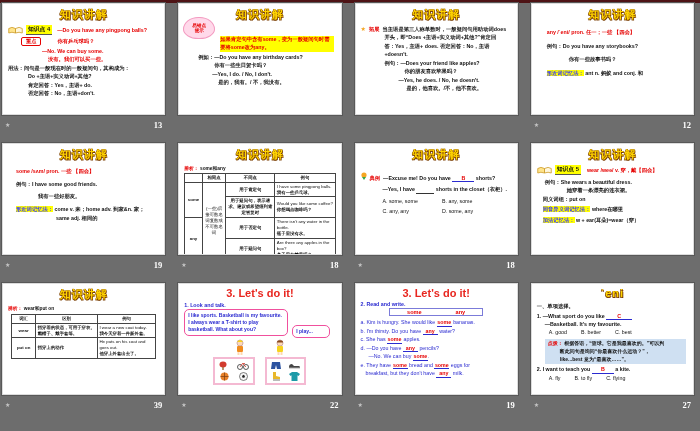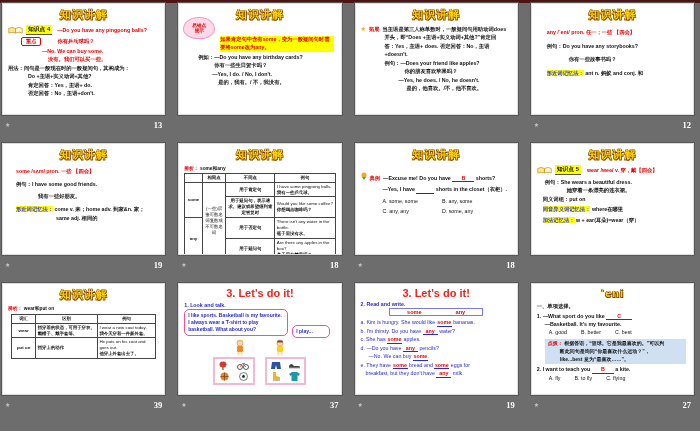--- a/index.html
+++ b/index.html
@@ -382,21 +382,21 @@
               <rect x="1" y="7.5" width="7" height="1" fill="#777"></rect>
             </svg>
           <svg width="11" height="9" viewBox="0 0 11 9">
               <path d="M3 0 L8 0 L11 2 L9.5 4 L8.5 3.2 L8.5 9 L2.5 9 L2.5 3.2 L1.5 4 L0 2 Z" fill="#1d9aa8"></path>
             </svg>
         </div>
       </div>
     </div>
     <div class="cap">
       <span class="tstar">★</span>
-      <span class="pg">37</span>
+      <span class="pg">22</span>
     </div>
   </div>
 
   <div class="cell">
     <div class="slide">
       <div class="rtitle">3. Let's do it!</div>
       <div class="t blueb" style="margin-top:-1px">2. Read and write.</div>
       <div class="wordbox">
         <span>some</span>
         <span>any</span>

